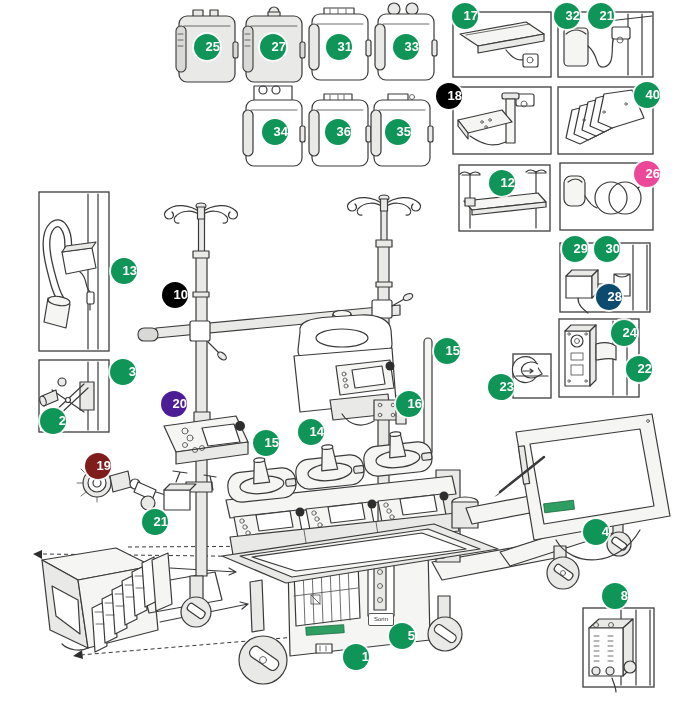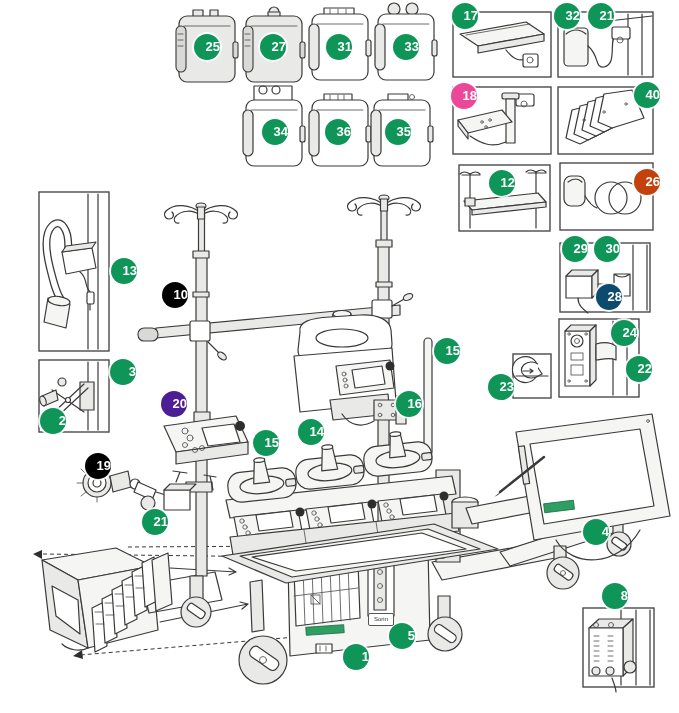--- a/index.html
+++ b/index.html
@@ -521,41 +521,41 @@
       <div class="badge" style="left: 194px; top: 34px; background: rgb(16, 149, 89);">25</div>
       <div class="badge" style="left: 260px; top: 34px; background: rgb(16, 149, 89);">27</div>
       <div class="badge" style="left: 326px; top: 34px; background: rgb(16, 149, 89);">31</div>
       <div class="badge" style="left: 393px; top: 34px; background: rgb(16, 149, 89);">33</div>
       <div class="badge" style="left: 262px; top: 119px; background: rgb(16, 149, 89);">34</div>
       <div class="badge" style="left: 325px; top: 119px; background: rgb(16, 149, 89);">36</div>
       <div class="badge" style="left: 385px; top: 119px; background: rgb(16, 149, 89);">35</div>
       <div class="badge" style="left: 452px; top: 3px; background: rgb(16, 149, 89);">17</div>
       <div class="badge" style="left: 554px; top: 3px; background: rgb(16, 149, 89);">32</div>
       <div class="badge" style="left: 588px; top: 3px; background: rgb(16, 149, 89);">21</div>
-      <div class="badge" style="left: 451px; top: 83px; background: #ec4899;">18</div>
+      <div class="badge" style="left: 436px; top: 83px; background: #000000;">18</div>
       <div class="badge" style="left: 634px; top: 82px; background: rgb(16, 149, 89);">40</div>
       <div class="badge" style="left: 489px; top: 170px; background: rgb(16, 149, 89);">12</div>
-      <div class="badge" style="left: 634px; top: 161px; background: #c2410c; margin-top: 8px;">26</div>
+      <div class="badge" style="left: 634px; top: 161px; background: #ec4899;">26</div>
       <div class="badge" style="left: 562px; top: 236px; background: rgb(16, 149, 89);">29</div>
       <div class="badge" style="left: 594px; top: 236px; background: rgb(16, 149, 89);">30</div>
       <div class="badge" style="left: 596px; top: 284px; background: #0c4a6e;">28</div>
       <div class="badge" style="left: 611px; top: 320px; background: rgb(16, 149, 89);">24</div>
       <div class="badge" style="left: 626px; top: 356px; background: rgb(16, 149, 89);">22</div>
       <div class="badge" style="left: 488px; top: 374px; background: rgb(16, 149, 89);">23</div>
       <div class="badge" style="left: 583px; top: 519px; background: rgb(16, 149, 89);">4</div>
       <div class="badge" style="left: 602px; top: 583px; background: rgb(16, 149, 89);">8</div>
       <div class="badge" style="left: 111px; top: 258px; background: rgb(16, 149, 89);">13</div>
       <div class="badge" style="left: 110px; top: 359px; background: rgb(16, 149, 89);">3</div>
       <div class="badge" style="left: 40px; top: 408px; background: rgb(16, 149, 89);">2</div>
       <div class="badge" style="left: 162px; top: 282px; background: #000000;">10</div>
       <div class="badge" style="left: 434px; top: 338px; background: rgb(16, 149, 89);">15</div>
       <div class="badge" style="left: 396px; top: 391px; background: rgb(16, 149, 89);">16</div>
       <div class="badge" style="left: 161px; top: 391px; background: #4c1d95;">20</div>
       <div class="badge" style="left: 298px; top: 419px; background: rgb(16, 149, 89);">14</div>
       <div class="badge" style="left: 253px; top: 430px; background: rgb(16, 149, 89);">15</div>
-      <div class="badge" style="left: 85px; top: 453px; background: #000000;">19</div>
+      <div class="badge" style="left: 85px; top: 453px; background: #7f1d1d;">19</div>
       <div class="badge" style="left: 142px; top: 509px; background: rgb(16, 149, 89);">21</div>
       <div class="badge" style="left: 343px; top: 644px; background: rgb(16, 149, 89);">1</div>
       <div class="badge" style="left: 389px; top: 623px; background: rgb(16, 149, 89);">5</div>
     </div>
 
 <div class="mini-label">Sorin</div>
 </div>
 
 </body></html>

